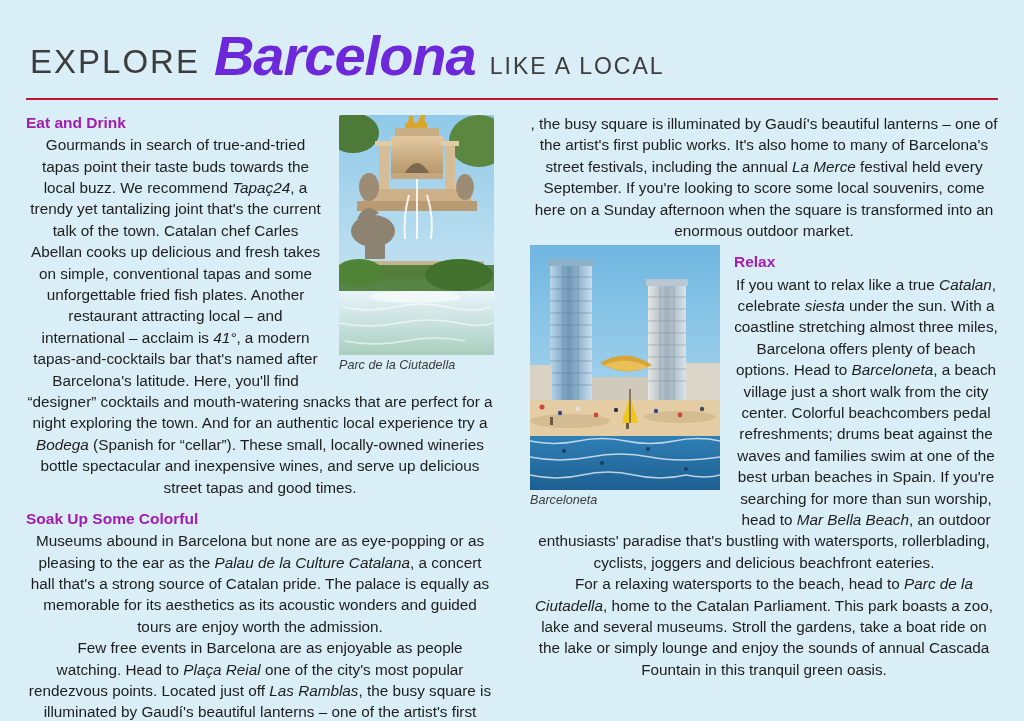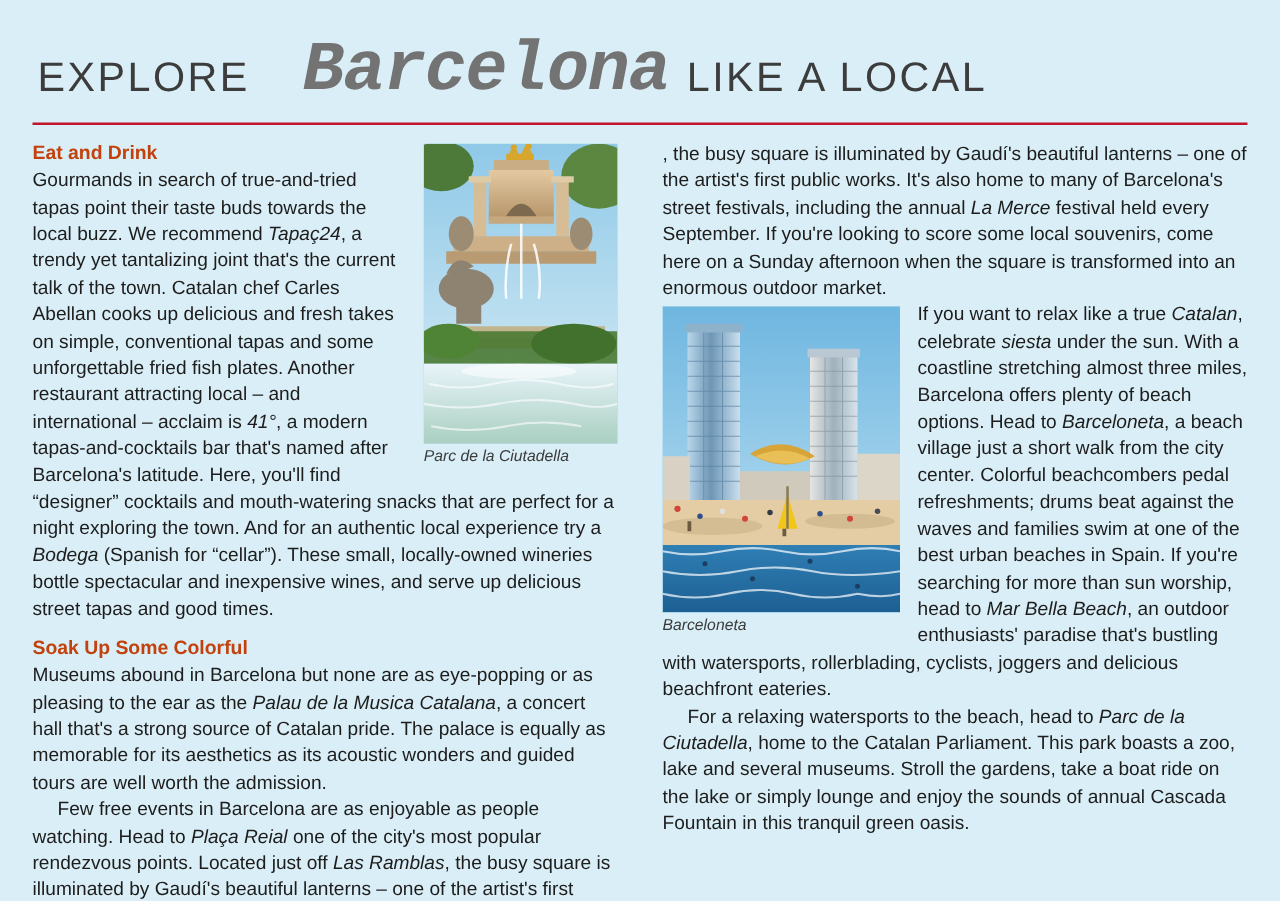--- a/index.html
+++ b/index.html
@@ -25,32 +25,31 @@
   }
   .hdr-explore{
     font-size:33px;
     letter-spacing:2px;
     color:#3c3c3c;
     font-weight:300;
     line-height:1;
     padding-bottom:6px;
   }
   .hdr-city{
-    font-family:Liberation Mono, monospace;
+    font-family:Liberation Sans, sans-serif;
     font-style:italic;
     font-weight:bold;
     font-size:56px;
-    color:#737373;
+    color:#6d28d9;
     line-height:1;
     letter-spacing:-1px;
     padding-bottom:0px;
-    margin-left:28px;
   }
   .hdr-like{
-    font-size:33px;
+    font-size:23px;
     letter-spacing:2px;
     color:#3c3c3c;
     font-weight:300;
     line-height:1;
     padding-bottom:6px;
   }
   .rule{
     margin-top:14px;
     border-top:2px solid #c0152a;
     width:100%;
@@ -62,27 +61,27 @@
     margin-top:13px;
   }
   .col{
     width:470px;
     font-size:15.3px;
     line-height:1.40;
     color:#1d1d1d;
     text-align:left;
   }
   h2{
-    color:#c2410c;
+    color:#a21caf;
     font-size:15.5px;
     font-weight:bold;
     margin:0 0 1px 0;
     line-height:1.3;
   }
-  p{margin:0;}
+  p{margin:0;text-align:center;}
   .indent{text-indent:20px;}
   .sp{margin-top:11px;}
   em{font-style:italic;}
   
   figure{margin:0;}
   .fig-right{
     float:right;
     margin:2px 0 6px 14px;
     width:155px;
   }
@@ -202,21 +201,21 @@
         </div>
         <figcaption class="caption">Parc de la Ciutadella</figcaption>
       </figure>
 
       <h2>Eat and Drink</h2>
       <p><span>Gourmands in search of true-and-tried tapas point their taste buds towards the local buzz. We recommend </span><em>Tapaç24</em><span>, a trendy yet tantalizing joint that's the current talk of the town. Catalan chef Carles Abellan cooks up delicious and fresh takes on simple, conventional tapas and some unforgettable fried fish plates. Another restaurant attracting local – and international – acclaim is </span><em>41°</em><span>, a modern tapas-and-cocktails bar that's named after Barcelona's latitude. Here, you'll find “designer” cocktails and mouth-watering snacks that are perfect for a night exploring the town. And for an authentic local experience try a </span><em>Bodega</em><span> (Spanish for “cellar”). These small, locally-owned wineries bottle spectacular and inexpensive wines, and serve up delicious street tapas and good times.</span></p>
 
       <div class="clear"></div>
 
       <h2 class="sp">Soak Up Some Colorful</h2>
-      <p><span>Museums abound in Barcelona but none are as eye-popping or as pleasing to the ear as the </span><em>Palau de la Musica Catalana</em><span>, a concert hall that's a strong source of Catalan pride. The palace is equally as memorable for its aesthetics as its acoustic wonders and guided tours are well worth the admission.</span></p>
+      <p><span>Museums abound in Barcelona but none are as eye-popping or as pleasing to the ear as the </span><em>Palau de la Culture Catalana</em><span>, a concert hall that's a strong source of Catalan pride. The palace is equally as memorable for its aesthetics as its acoustic wonders and guided tours are enjoy worth the admission.</span></p>
       <p class="indent"><span>Few free events in Barcelona are as enjoyable as people watching. Head to </span><em>Plaça Reial</em><span> one of the city's most popular rendezvous points. Located just off </span><em>Las Ramblas</em><span>, the busy square is illuminated by Gaudí's beautiful lanterns – one of the artist's first public works. It's also home to many of Barcelona's street festivals, including the annual </span></p>
     </div>
 
     <div class="col">
 
       <p><span>, the busy square is illuminated by Gaudí's beautiful lanterns – one of the artist's first public works. It's also home to many of Barcelona's street festivals, including the annual </span><em>La Merce</em><span> festival held every September. If you're looking to score some local souvenirs, come here on a Sunday afternoon when the square is transformed into an enormous outdoor market.</span></p>
 
       <figure class="fig-left sp">
         <div class="photo photo2">
           <svg viewBox="0 0 190 245" preserveAspectRatio="none" width="190" height="245">
@@ -316,17 +315,18 @@
               <circle cx="34" cy="206" r="2"></circle>
               <circle cx="72" cy="218" r="2"></circle>
               <circle cx="118" cy="204" r="2"></circle>
               <circle cx="156" cy="224" r="2"></circle>
             </g>
           </svg>
         </div>
         <figcaption class="caption">Barceloneta</figcaption>
       </figure>
 
+      <h2 class="sp">Relax</h2>
       <p><span>If you want to relax like a true </span><em>Catalan</em><span>, celebrate </span><em>siesta</em><span> under the sun. With a coastline stretching almost three miles, Barcelona offers plenty of beach options. Head to </span><em>Barceloneta</em><span>, a beach village just a short walk from the city center. Colorful beachcombers pedal refreshments; drums beat against the waves and families swim at one of the best urban beaches in Spain. If you're searching for more than sun worship, head to </span><em>Mar Bella Beach</em><span>, an outdoor enthusiasts' paradise that's bustling with watersports, rollerblading, cyclists, joggers and delicious beachfront eateries.</span></p>
       <p class="indent"><span>For a relaxing watersports to the beach, head to </span><em>Parc de la Ciutadella</em><span>, home to the Catalan Parliament. This park boasts a zoo, lake and several museums. Stroll the gardens, take a boat ride on the lake or simply lounge and enjoy the sounds of annual Cascada Fountain in this tranquil green oasis.</span></p>
     </div>
   </div>
 </div>
 
 </body></html>

